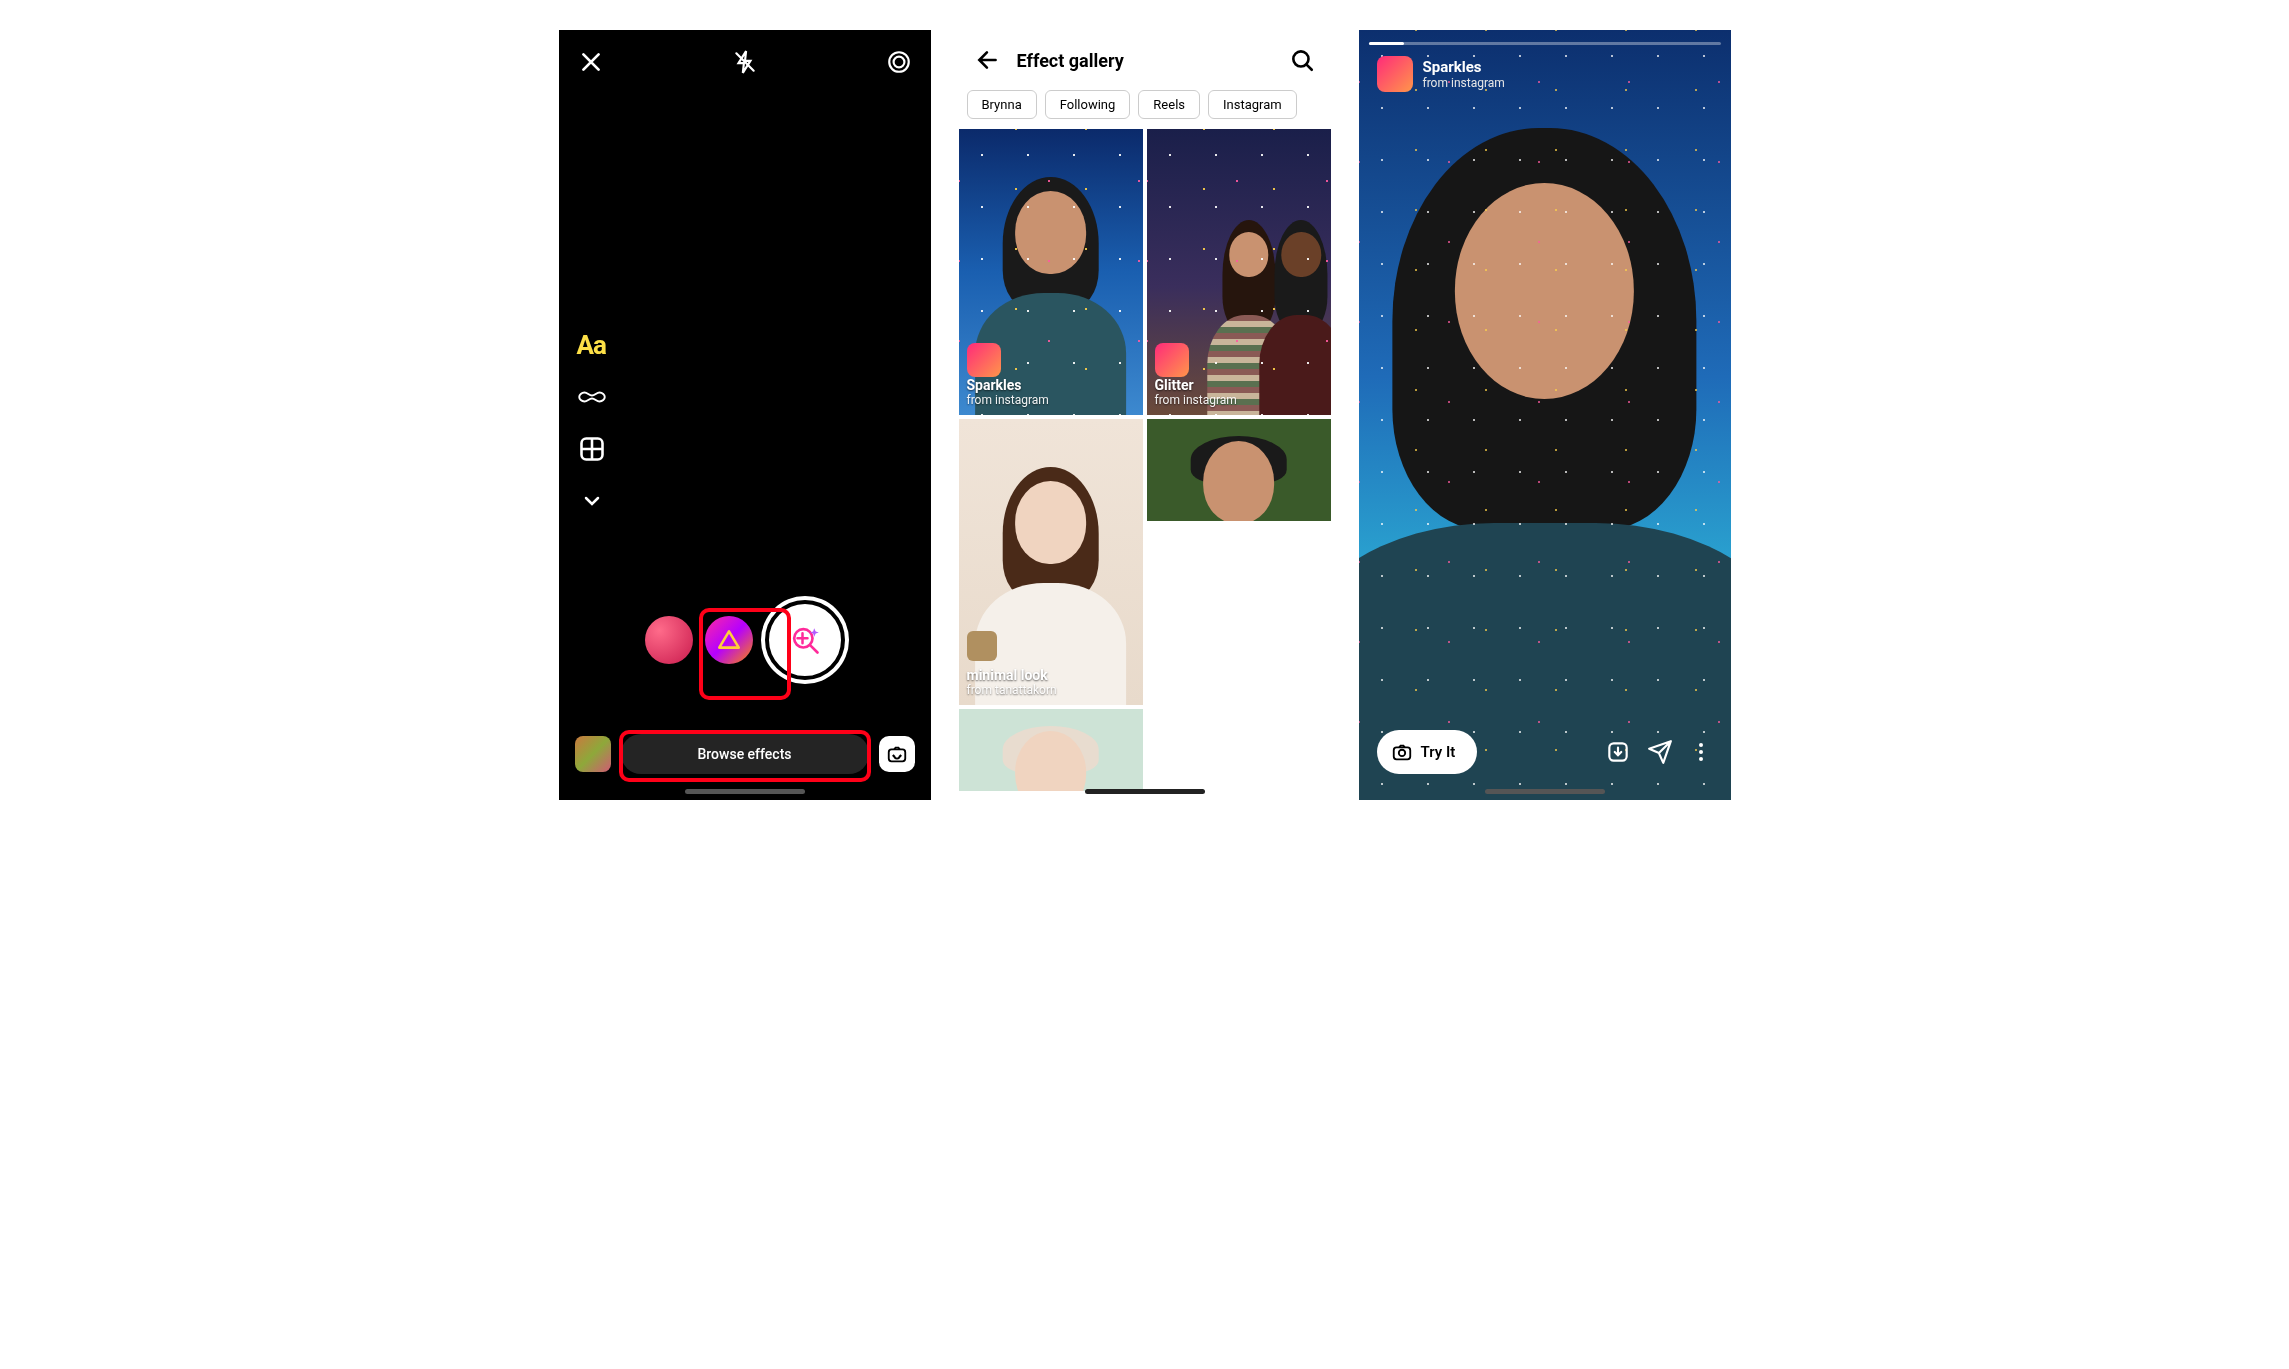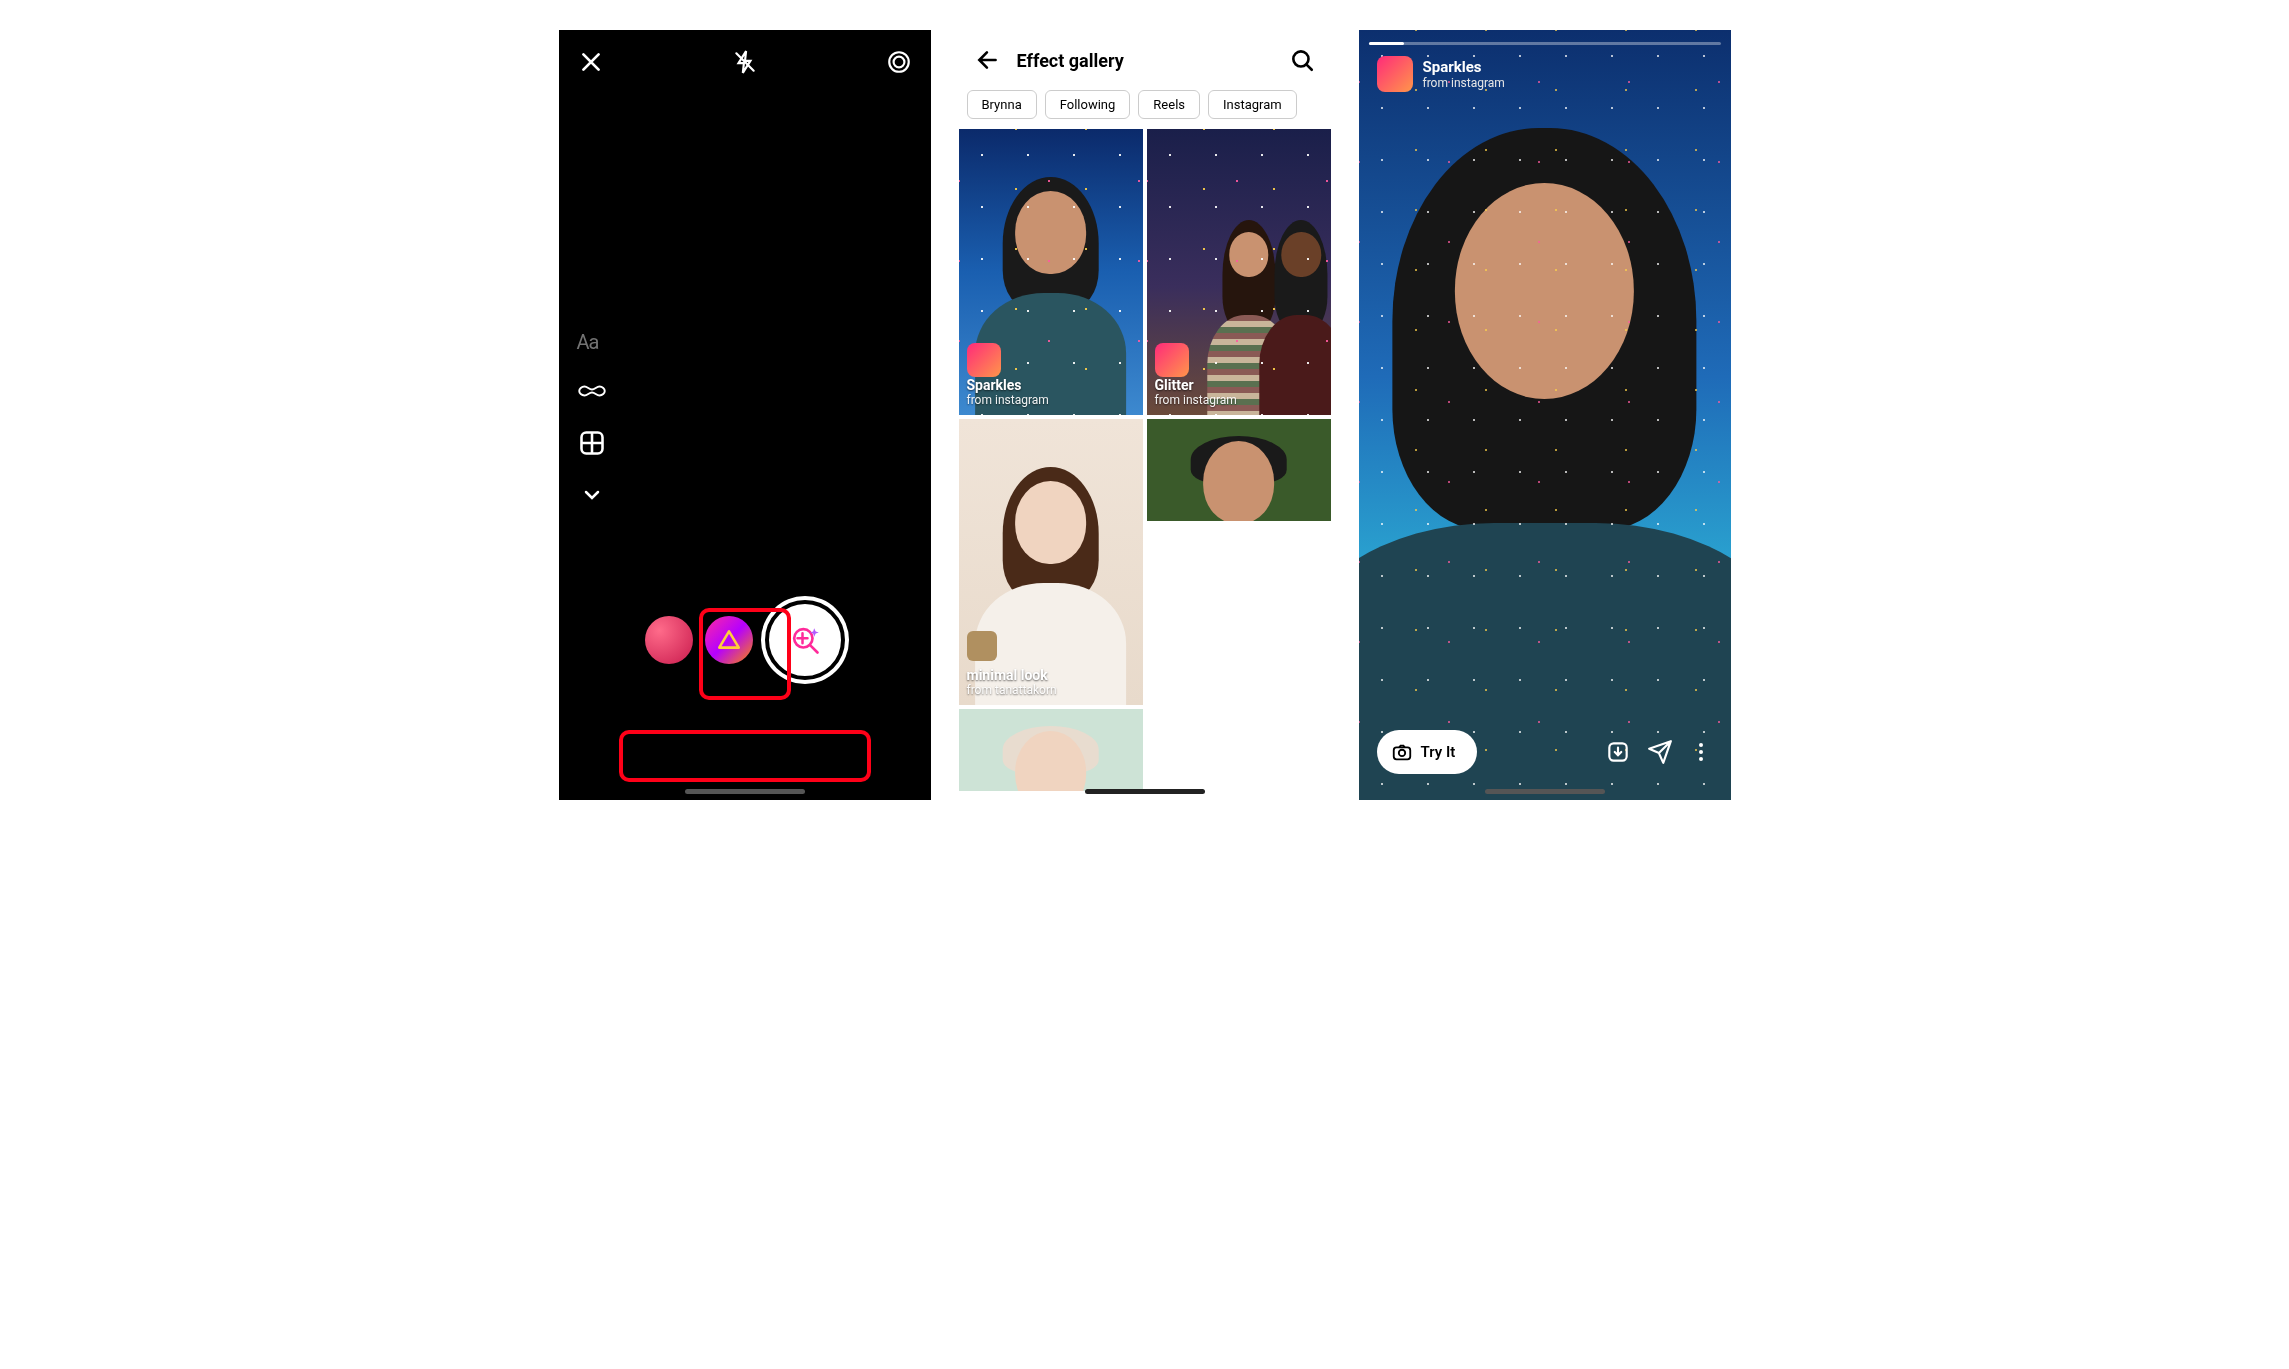--- a/index.html
+++ b/index.html
@@ -37,21 +37,21 @@
     justify-content: space-between;
     align-items: center;
   }
   .s1-top .icon { color: #fff; width: 28px; height: 28px; display:flex; align-items:center; justify-content:center; }
   .s1-side {
     position: absolute;
     left: 18px; top: 300px;
     display: flex; flex-direction: column; gap: 22px;
   }
   .s1-side .icon { color:#fff; width:30px; height:30px; display:flex; align-items:center; justify-content:center; }
-  .aa { font-weight:400; font-size:20px; color:#737373; letter-spacing:-1px; }
+  .aa { font-weight:700; font-size:26px; color:#fde047; letter-spacing:-1px; }
   .s1-filters {
     position: absolute;
     bottom: 120px; left: 0; right: 0;
     display: flex; align-items:center; justify-content:center;
     gap: 12px;
   }
   .filter-thumb {
     width: 48px; height:48px; border-radius:50%;
   }
   .filter-thumb.pink { background: radial-gradient(circle at 30% 30%, #ff6b8a, #c91b4d); }
@@ -271,20 +271,31 @@
     <div class="main-shutter">
       <svg viewBox="0 0 48 48" width="40" height="40" fill="none" stroke-linecap="round">
         <circle cx="22" cy="22" r="11" stroke="#ff2a9a" stroke-width="3.2"></circle>
         <path d="M31 31l8 8" stroke="#ff2a9a" stroke-width="3.2"></path>
         <path d="M35 10l1.8 3.8L40.6 15l-3.8 1.2L35 20l-1.2-3.8L30 15l3.8-1.2z" fill="#b25aff"></path>
         <path d="M21 16v12M15 22h12" stroke="#ff2a9a" stroke-width="3"></path>
       </svg>
     </div>
   </div>
 
+  <div class="s1-bottom">
+    <div class="gallery-thumb"></div>
+    <div class="browse-btn">Browse effects</div>
+    <div class="flip-btn">
+      <svg viewBox="0 0 24 24" width="22" height="22" stroke="#000" stroke-width="2" fill="none">
+          <rect x="3" y="7" width="18" height="13" rx="3"></rect>
+          <path d="M9 7l1.5-2h3L15 7"></path>
+          <path d="M9 14a3 3 0 006 0M15 13l1 1-1 1M9 15l-1-1 1-1"></path>
+        </svg>
+    </div>
+  </div>
 
   <div class="highlight" style="left:140px; bottom:100px; width:92px; height:92px;"></div>
   <div class="highlight" style="left:60px; bottom:18px; width:252px; height:52px;"></div>
 
   <div class="home-indicator"></div>
 </div>
 
 <div class="phone light">
   <div class="s2-header">
     <span class="back">

